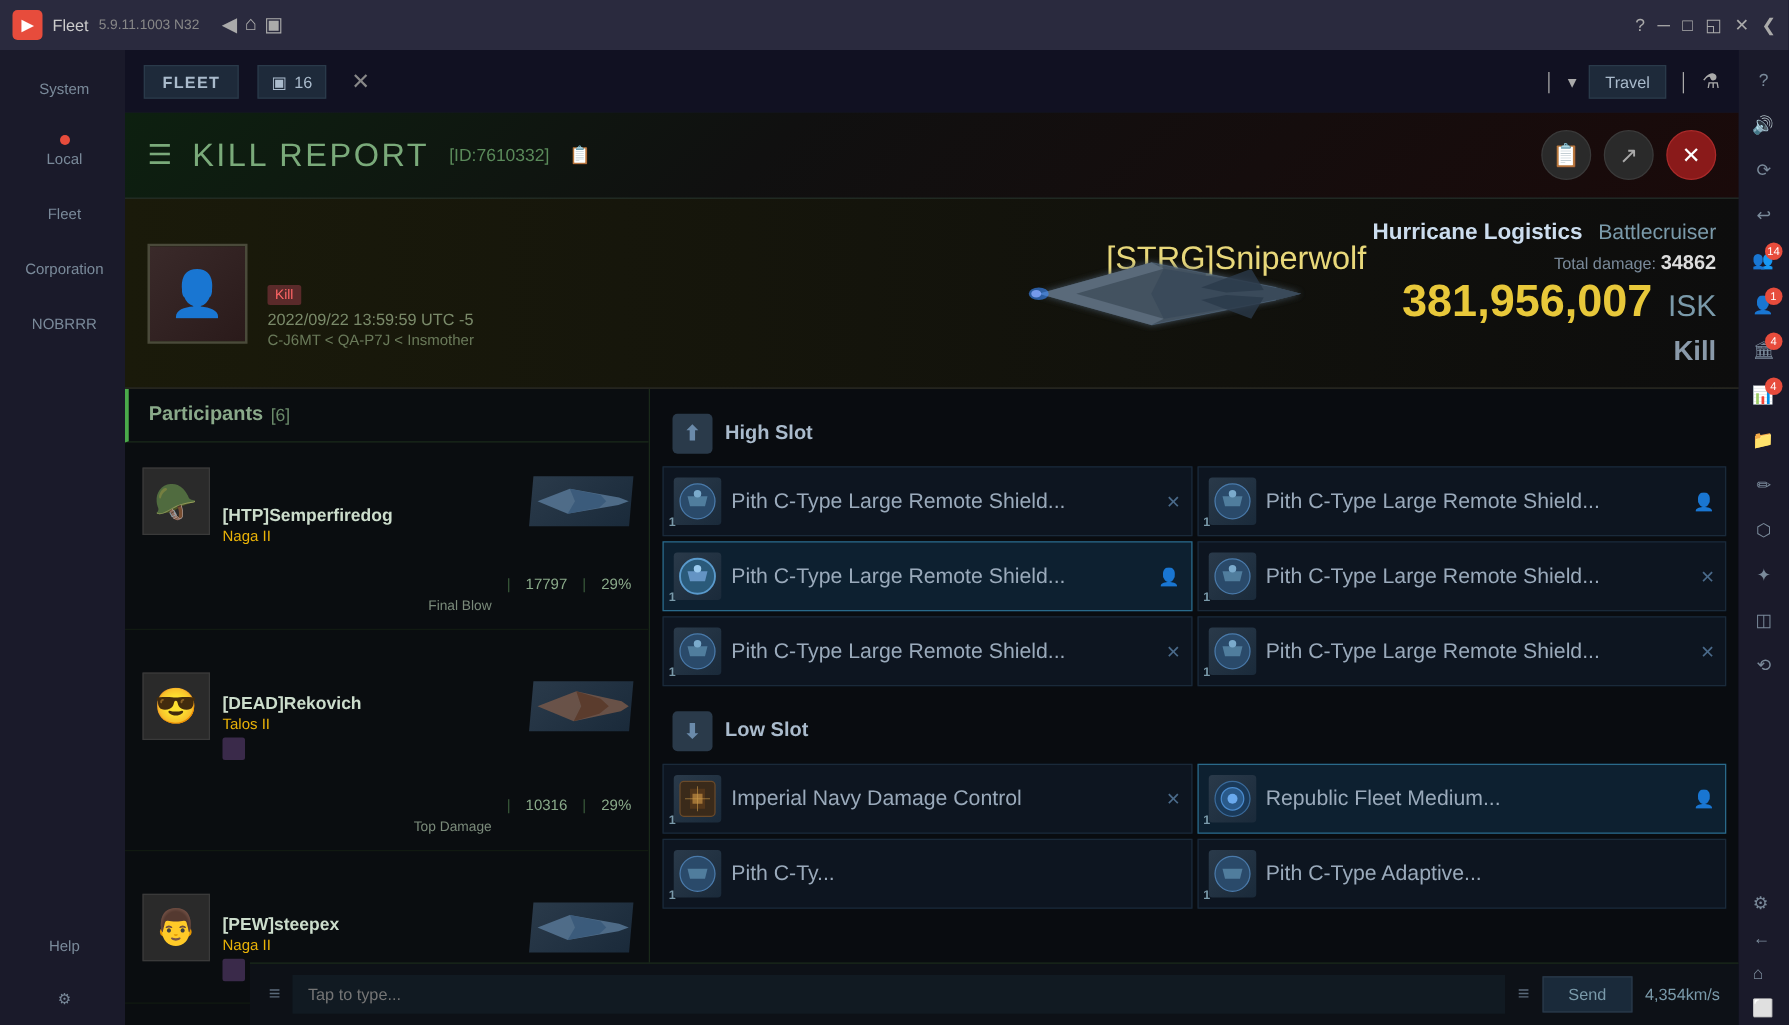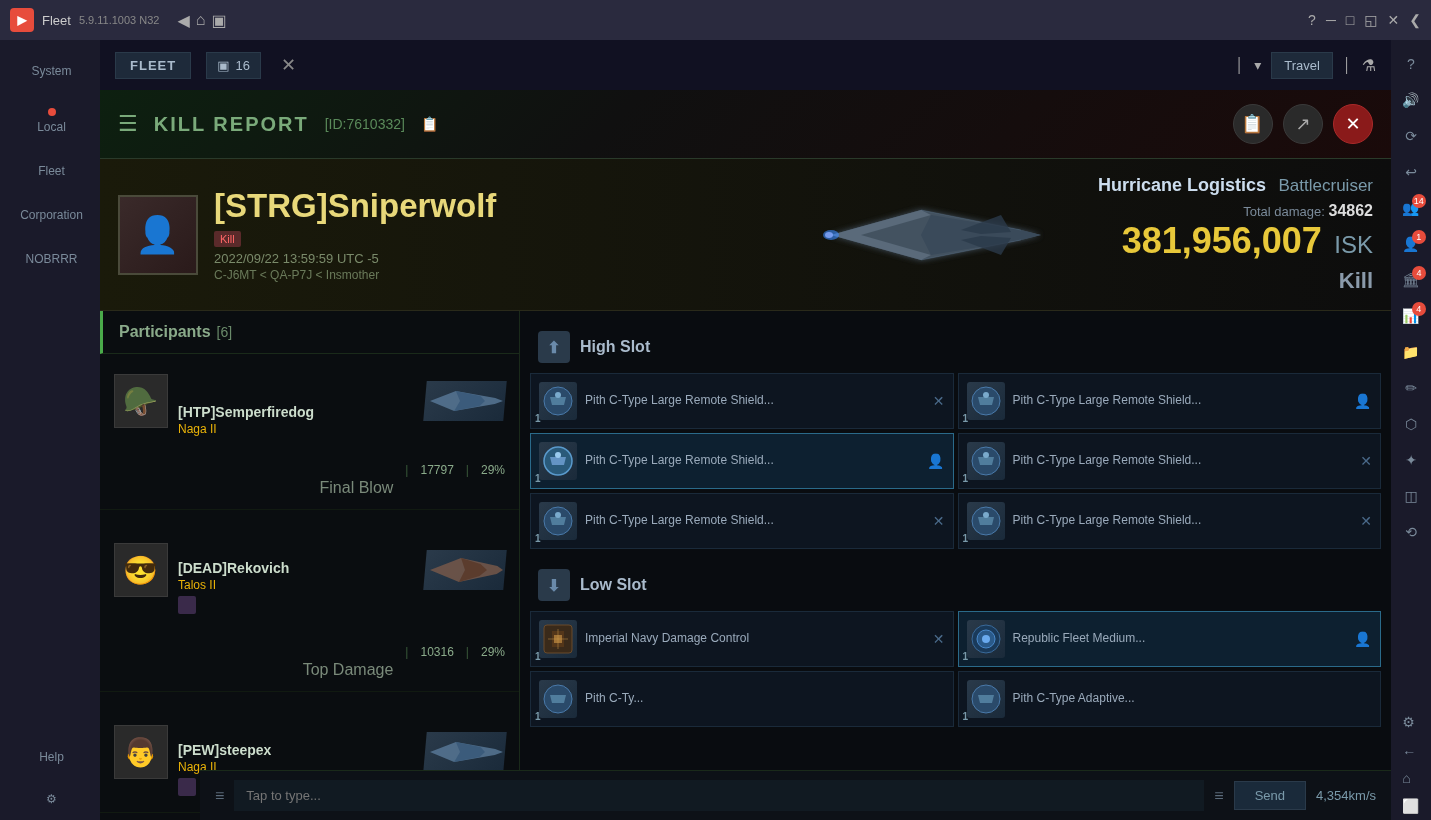--- a/index.html
+++ b/index.html
@@ -174,22 +174,22 @@
       z-index: 0;
     }
     .menu-icon {
       color: #7aaa7a;
       font-size: 22px;
       cursor: pointer;
       z-index: 1;
     }
     .kr-title {
       color: #7aaa7a;
-      font-size: 20px;
-      font-weight: bold;
+      font-size: 26px;
+      font-weight: normal;
       letter-spacing: 2px;
       z-index: 1;
     }
     .kr-id {
       color: #5a8a5a;
       font-size: 14px;
       z-index: 1;
     }
     .kr-actions {
       margin-left: auto;
@@ -228,22 +228,23 @@
     }
     .victim-avatar-img {
       width: 100%; height: 100%;
       background: linear-gradient(135deg, #3a2a2a, #2a1a1a);
       display: flex; align-items: center; justify-content: center;
       font-size: 36px;
     }
     .victim-info { flex: 1; }
     .victim-name {
       color: #e8d87a;
-      font-size: 33px;
-      font-weight: bold;
+      font-size: 26px;
+      font-weight: normal;
+      text-align: right;
     }
     .victim-stats {
       color: #8a9a7a;
       font-size: 14px;
       margin-top: 4px;
     }
     .kill-badge {
       background: #5a2a2a;
       color: #ff6666;
       font-size: 11px;
@@ -395,21 +396,21 @@
     .participant-stats {
       display: flex;
       justify-content: flex-end;
       gap: 12px;
       margin-top: 6px;
       align-items: center;
       color: #6a7a6a;
       font-size: 12px;
     }
     .stat-value { color: #8aaa8a; }
-    .final-blow-label { color: #7a8a7a; font-size: 16px; margin-top: 37px; }
+    .final-blow-label { color: #7a8a7a; font-size: 11px; margin-top: 37px; }
 
     
     .slots-panel {
       flex: 1;
       overflow-y: auto;
       background: #090c10;
       padding: 10px;
     }
     .slot-section-header {
       display: flex;
@@ -462,21 +463,21 @@
     .slot-img {
       width: 38px; height: 38px;
       background: linear-gradient(135deg, #2a3a4a, #1a2a3a);
       border-radius: 3px;
       display: flex; align-items: center; justify-content: center;
       font-size: 20px;
       flex-shrink: 0;
     }
     .slot-name {
       color: #9aaabb;
-      font-size: 12px;
+      font-size: 17px;
       flex: 1;
       line-height: 1.3;
     }
     .slot-action {
       color: #4a6a8a;
       font-size: 14px;
       cursor: pointer;
     }
     .slot-action.person { color: #3a7a5a; }
 

